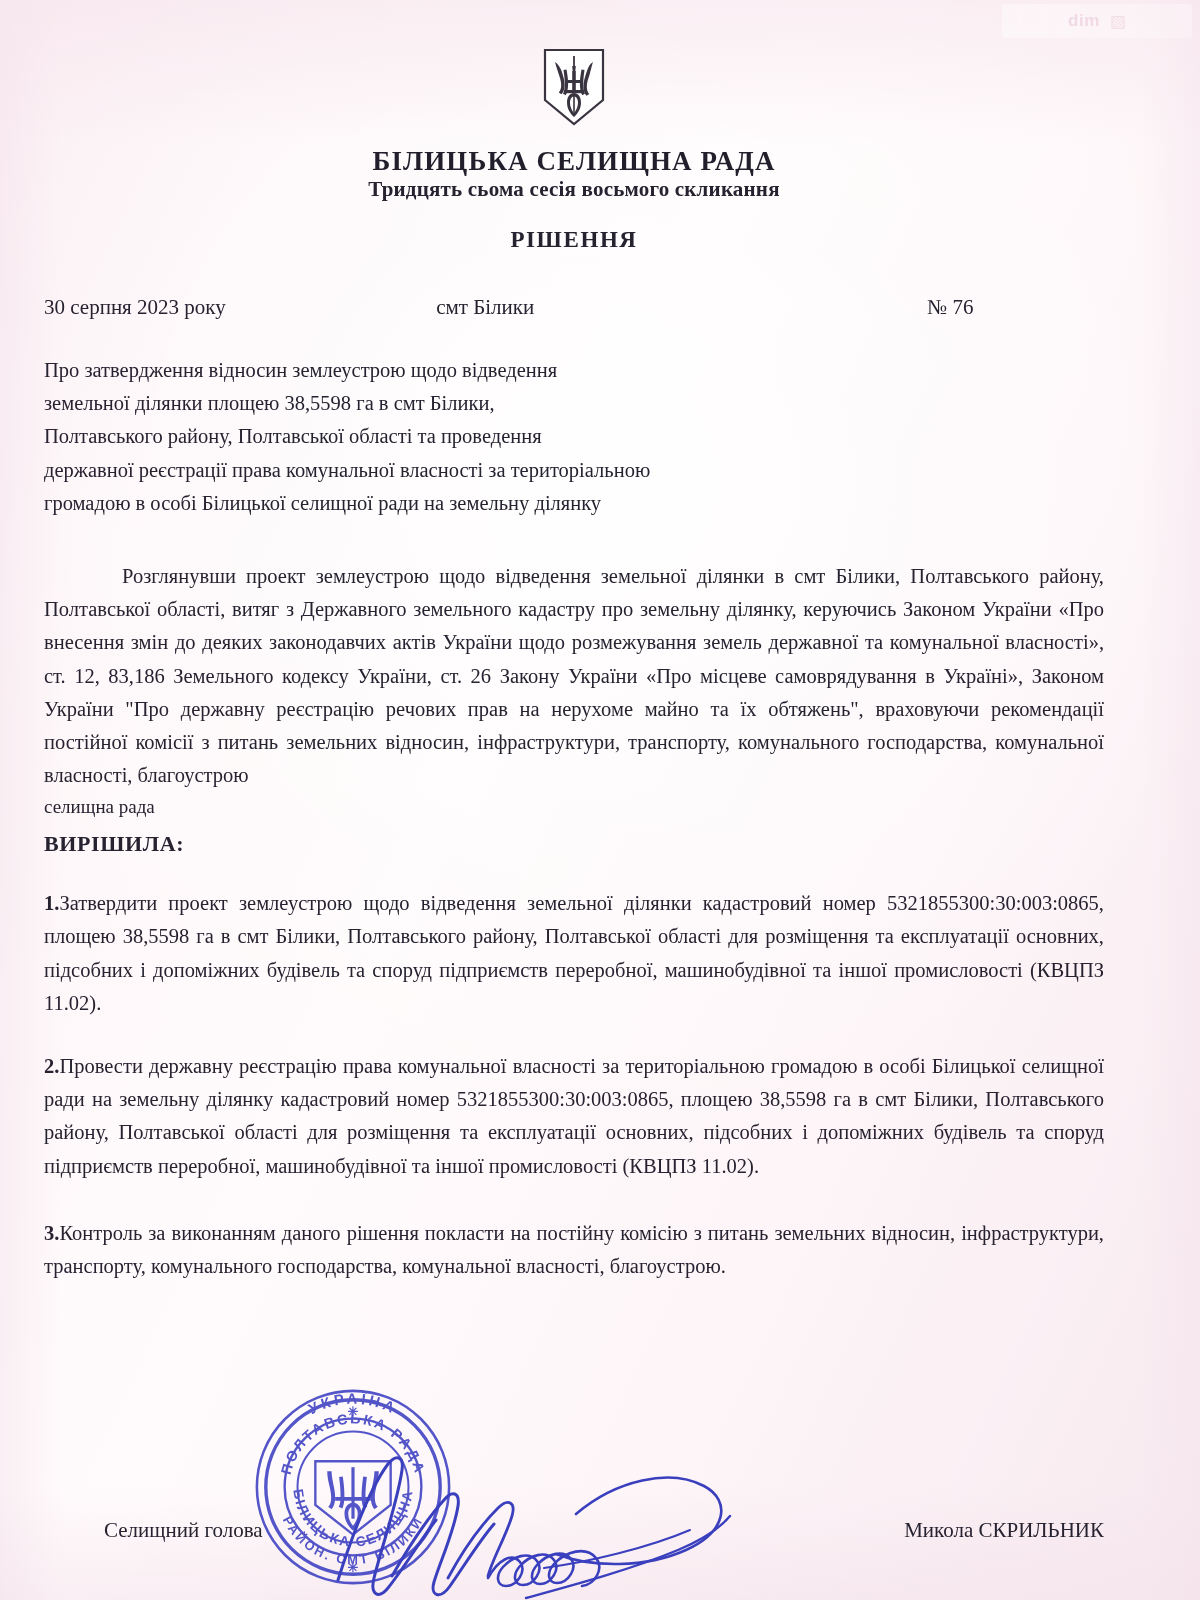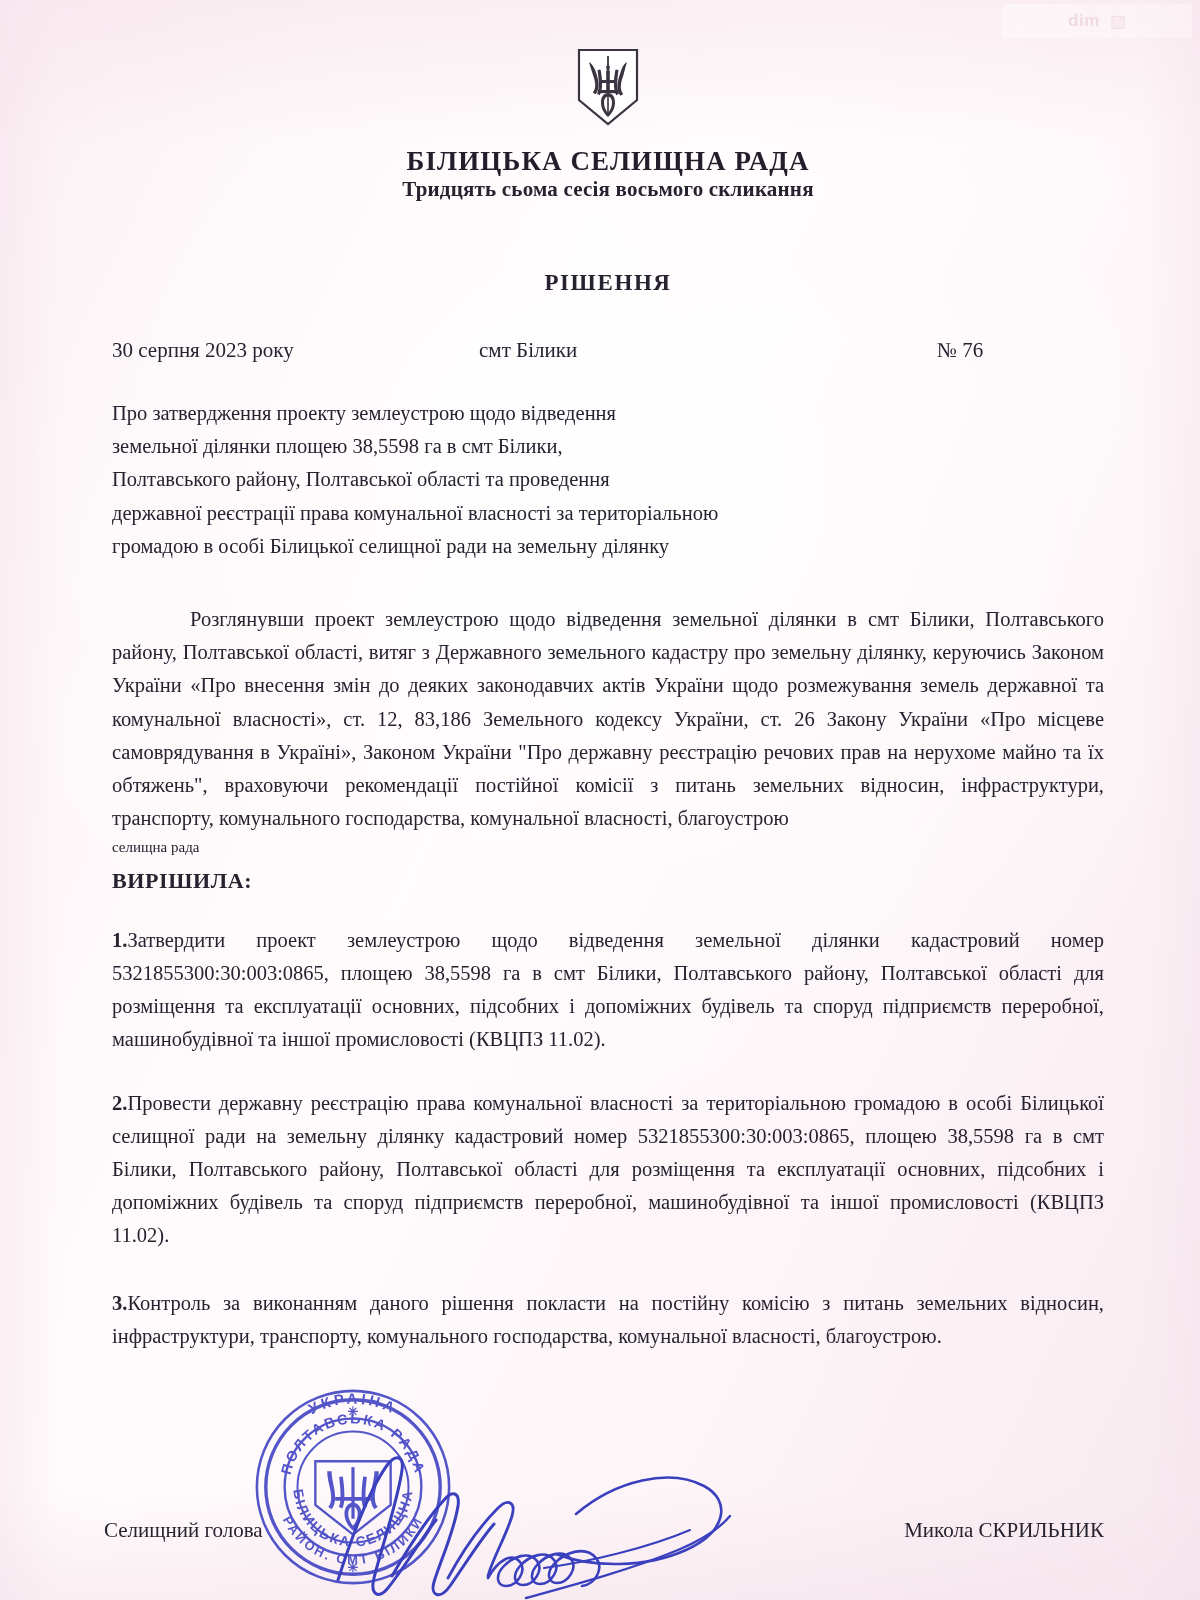--- a/index.html
+++ b/index.html
@@ -33,21 +33,21 @@
       linear-gradient(180deg, rgba(246,228,236,0.55) 0%, rgba(255,255,255,0) 9%),
       linear-gradient(0deg, rgba(243,225,234,0.5) 0%, rgba(255,255,255,0) 7%),
       linear-gradient(90deg, rgba(244,226,235,0.45) 0%, rgba(255,255,255,0) 5%),
       linear-gradient(270deg, rgba(244,226,235,0.45) 0%, rgba(255,255,255,0) 5%);
     pointer-events: none;
   }
 
   .content {
     position: relative;
     z-index: 3;
-    padding: 0 96px 0 112px;
+    padding: 0 96px 0 44px;
   }
 
   
   .emblem-wrap {
     display: flex;
     justify-content: center;
     padding-top: 48px;
   }
   .emblem {
     width: 62px;
@@ -69,21 +69,21 @@
     font-weight: bold;
     font-size: 21px;
     letter-spacing: 0.2px;
   }
 
   .doc-kind {
     text-align: center;
     font-weight: bold;
     font-size: 23px;
     letter-spacing: 1.6px;
-    margin-top: 68px;
+    margin-top: 25px;
   }
 
   .meta-row {
     display: flex;
     align-items: baseline;
     margin-top: 42px;
     font-size: 21px;
   }
   .meta-date { width: 37%; text-align: left; }
   .meta-place { width: 34%; text-align: left; }
@@ -100,21 +100,21 @@
   
   .preamble {
     margin-top: 40px;
     font-size: 20.5px;
     line-height: 1.62;
     text-align: justify;
     text-indent: 78px;
     hyphens: none;
   }
   .preamble-tail {
-    font-size: 15px;
+    font-size: 19px;
     line-height: 1.62;
     text-align: left;
   }
   .resolved {
     font-weight: bold;
     font-size: 22px;
     letter-spacing: 0.6px;
     margin-top: 8px;
   }
 
@@ -226,21 +226,21 @@
 
     <div class="doc-kind">РІШЕННЯ</div>
 
     <div class="meta-row">
       <span class="meta-date">30 серпня 2023 року</span>
       <span class="meta-place">смт Білики</span>
       <span class="meta-number">№ 76</span>
     </div>
 
     <div class="subject">
-      <div>Про затвердження проекту землеустрою щодо відведення</div>
+      <div>Про затвердження відносин землеустрою щодо відведення</div>
       <div>земельної ділянки площею 38,5598 га в смт Білики,</div>
       <div>Полтавського району, Полтавської області та проведення</div>
       <div>державної реєстрації права комунальної власності за територіальною</div>
       <div>громадою в особі Білицької селищної ради на земельну ділянку</div>
     </div>
 
     <div class="preamble">Розглянувши проект землеустрою щодо відведення земельної ділянки в смт Білики, Полтавського району, Полтавської області, витяг з Державного земельного кадастру про земельну ділянку, керуючись Законом України «Про внесення змін до деяких законодавчих актів України щодо розмежування земель державної та комунальної власності», ст. 12, 83,186 Земельного кодексу України, ст. 26 Закону України «Про місцеве самоврядування в Україні», Законом України "Про державну реєстрацію речових прав на нерухоме майно та їх обтяжень", враховуючи рекомендації постійної комісії з питань земельних відносин, інфраструктури, транспорту, комунального господарства, комунальної власності, благоустрою</div>
     <div class="preamble-tail">селищна рада</div>
     <div class="resolved">ВИРІШИЛА:</div>
 

